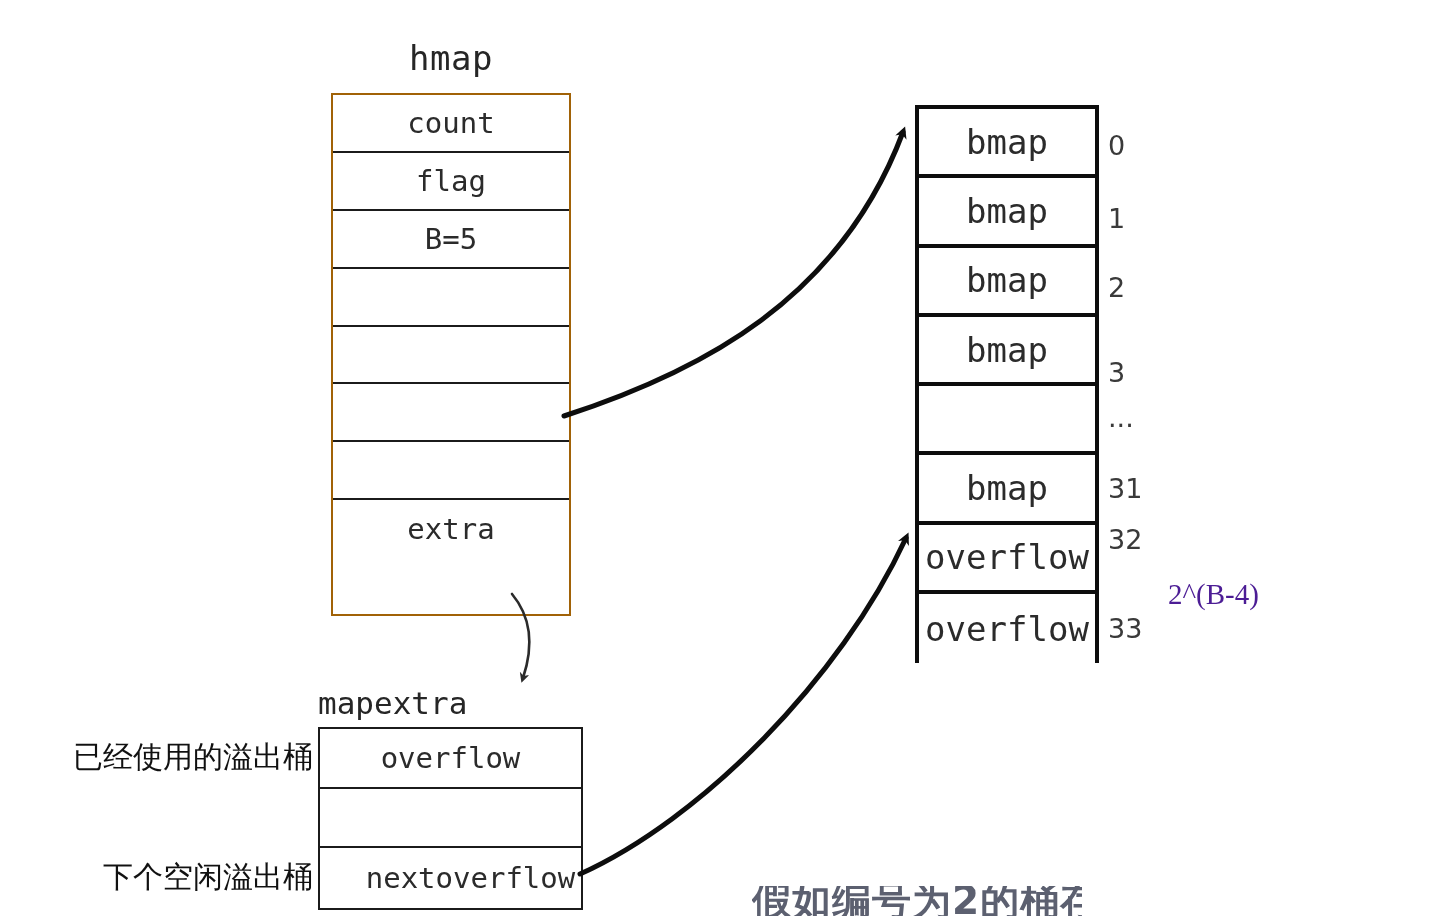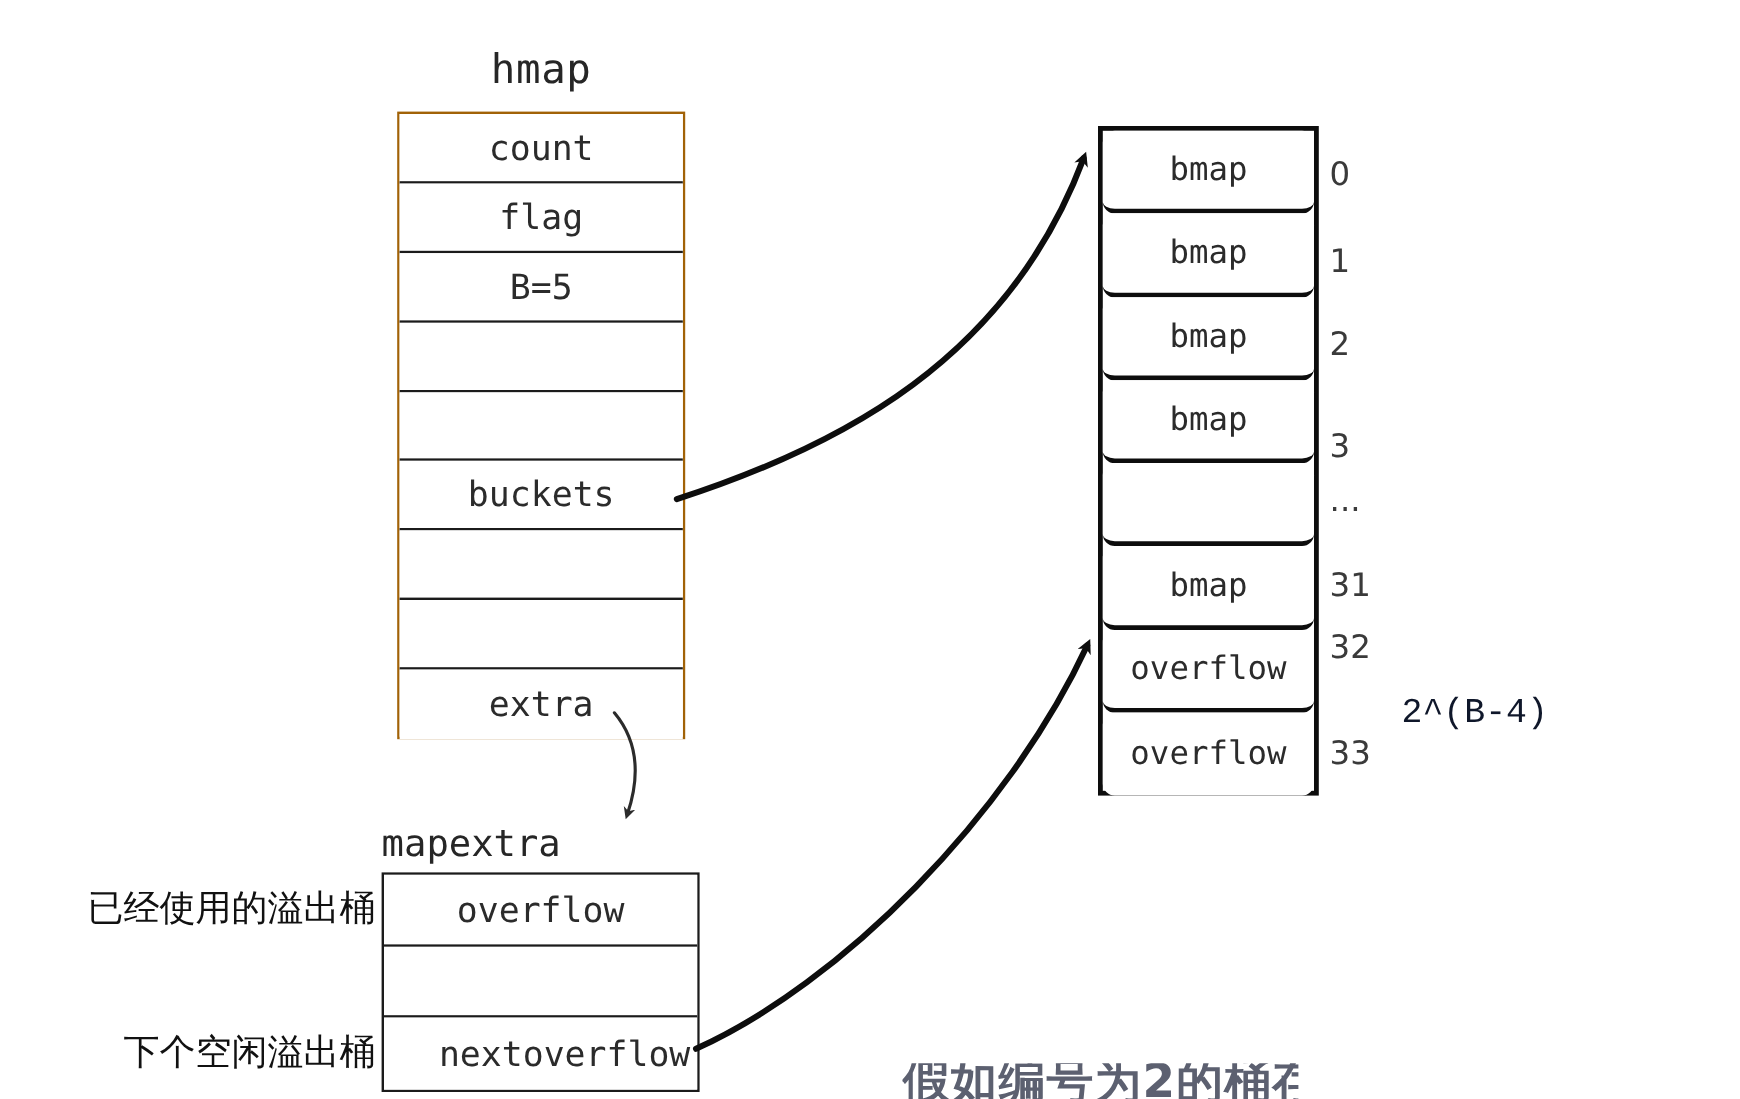--- a/index.html
+++ b/index.html
@@ -74,22 +74,21 @@
   #bmap-box {
     left: 915px;
     top: 105px;
     width: 184px;
     height: 558px;
     border: 4px solid #0d0d0d;
   }
   #bmap-box .row {
     height: 69.3px;
     border-bottom: 4px solid #0d0d0d;
-    font-size: 27px;
-    border-radius: 10px;
+    font-size: 34px;
   }
   #bmap-box .row:last-child { border-bottom: none; }
   .idx-col {
     position: absolute;
     left: 1108px;
     top: 105px;
     width: 70px;
     height: 558px;
   }
   .idx-col .idx {
@@ -98,23 +97,23 @@
     font-family: "DejaVu Sans", sans-serif;
     font-size: 27px;
     color: #3a3a3a;
     white-space: nowrap;
   }
 
   #pow-label {
     position: absolute;
     left: 1168px;
     top: 578px;
-    font-family: Liberation Mono, monospace;
+    font-family: Liberation Serif, serif;
     font-size: 29px;
-    color: #0f172a;
+    color: #4c1d95;
     white-space: nowrap;
   }
 
   
   #mapextra-title {
     left: 318px;
     top: 685px;
     width: 265px;
     text-align: left;
     font-size: 31px;
@@ -182,21 +181,20 @@
 <div class="stage">
 
   <div class="struct-title" id="hmap-title">hmap</div>
 
   <div class="struct" id="hmap-box">
     <div class="row">count</div>
     <div class="row">flag</div>
     <div class="row">B=5</div>
     <div class="row"></div>
     <div class="row"></div>
-    <div class="row">buckets</div>
     <div class="row"></div>
     <div class="row"></div>
     <div class="row">extra</div>
   </div>
 
   <div class="struct" id="bmap-box">
     <div class="row">bmap</div>
     <div class="row">bmap</div>
     <div class="row">bmap</div>
     <div class="row">bmap</div>

